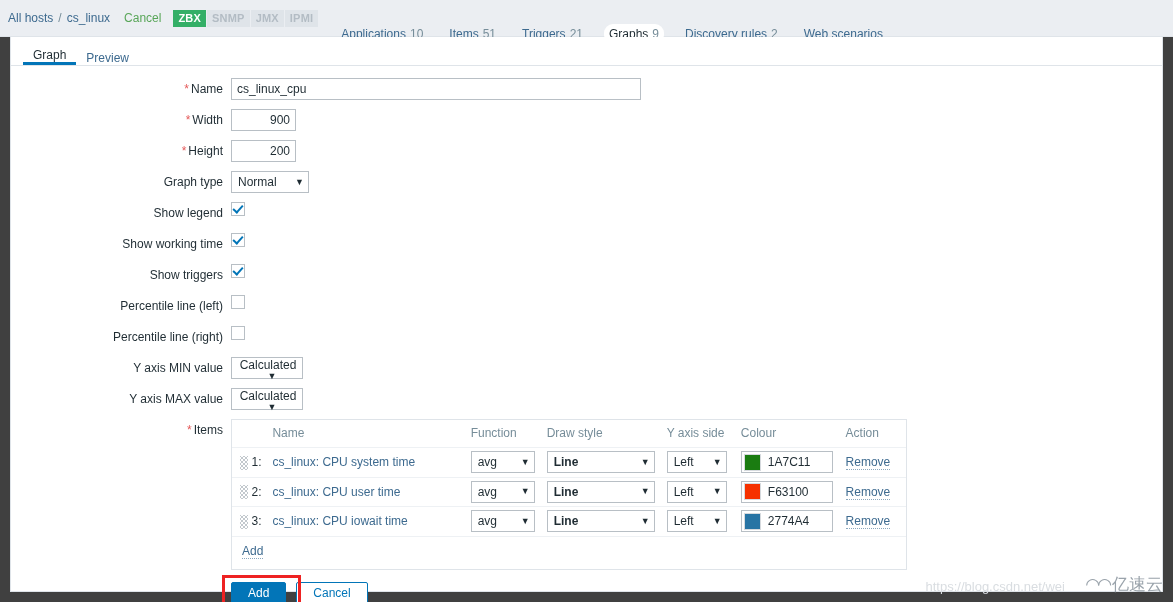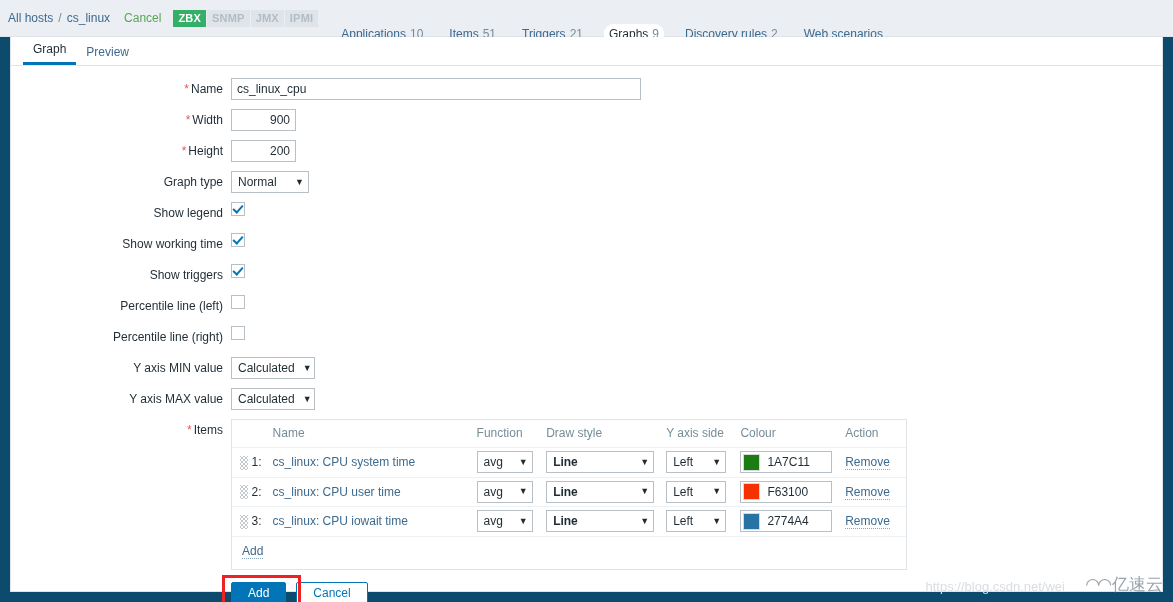--- a/index.html
+++ b/index.html
@@ -5,21 +5,21 @@
   * { box-sizing: border-box; }
   html, body {
     margin: 0; padding: 0;
     width: 1173px; height: 602px;
     background: #ffffff;
     font-family: "Liberation Sans", sans-serif;
     font-size: 12px;
     color: #2b2b2b;
     overflow: hidden;
   }
-  #app { position: relative; width: 1173px; height: 602px; background: #0c4a6e; }
+  #app { position: relative; width: 1173px; height: 602px; background: #404040; }
 
   
   .header {
     height: 37px;
     background: #ebeef2;
     display: flex;
     align-items: center;
     padding: 0 8px;
     border-bottom: 1px solid #dfe4e9;
   }
@@ -65,21 +65,21 @@
     border-top: none;
   }
   .subtabs {
     height: 29px;
     border-bottom: 1px solid #dfe4e9;
     display: flex;
     align-items: flex-end;
     padding-left: 12px;
   }
   .subtab {
-    font-size: 12px; padding: 4px 10px 6px 10px;
+    font-size: 12px; padding: 4px 10px 0 10px;
     color: #3d6a8f; cursor: pointer; text-decoration: none;
   }
   .subtab.active {
     color: #1f2c33;
     border-bottom: 3px solid #0275b8;
     font-weight: normal;
   }
 
   
   .form { padding-top: 12px; }
@@ -123,21 +123,21 @@
     white-space: nowrap;
   }
   .sel .cap { flex: 1; }
   .sel .arw {
     margin-left: 8px;
     font-size: 9px;
     color: #1f2c33;
     line-height: 1;
   }
   .sel-graphtype { width: 78px; }
-  .sel-yaxis { width: 84px; }
+  .sel-yaxis { width: 72px; flex-direction: column; }
 
   .chk {
     width: 14px; height: 14px;
     border: 1px solid #b8bfc5;
     background: #fff;
     display: inline-block;
     position: relative;
     cursor: pointer;
   }
   .chk.checked::after {
@@ -190,21 +190,21 @@
     background-size: 4px 4px;
     background-position: 0 0, 2px 2px;
     opacity: .85;
     cursor: move;
     vertical-align: middle;
   }
   .item-link {
     color: #3d6a8f; text-decoration: none; cursor: pointer; font-size: 12px;
   }
 
-  .sel-fn { width: 56px; }
+  .sel-fn { width: 64px; }
   .sel-draw { width: 108px; }
   .sel-side { width: 60px; }
 
   .colour-field {
     height: 22px;
     width: 92px;
     border: 1px solid #b8bfc5;
     background: #fff;
     display: inline-flex;
     align-items: center;

